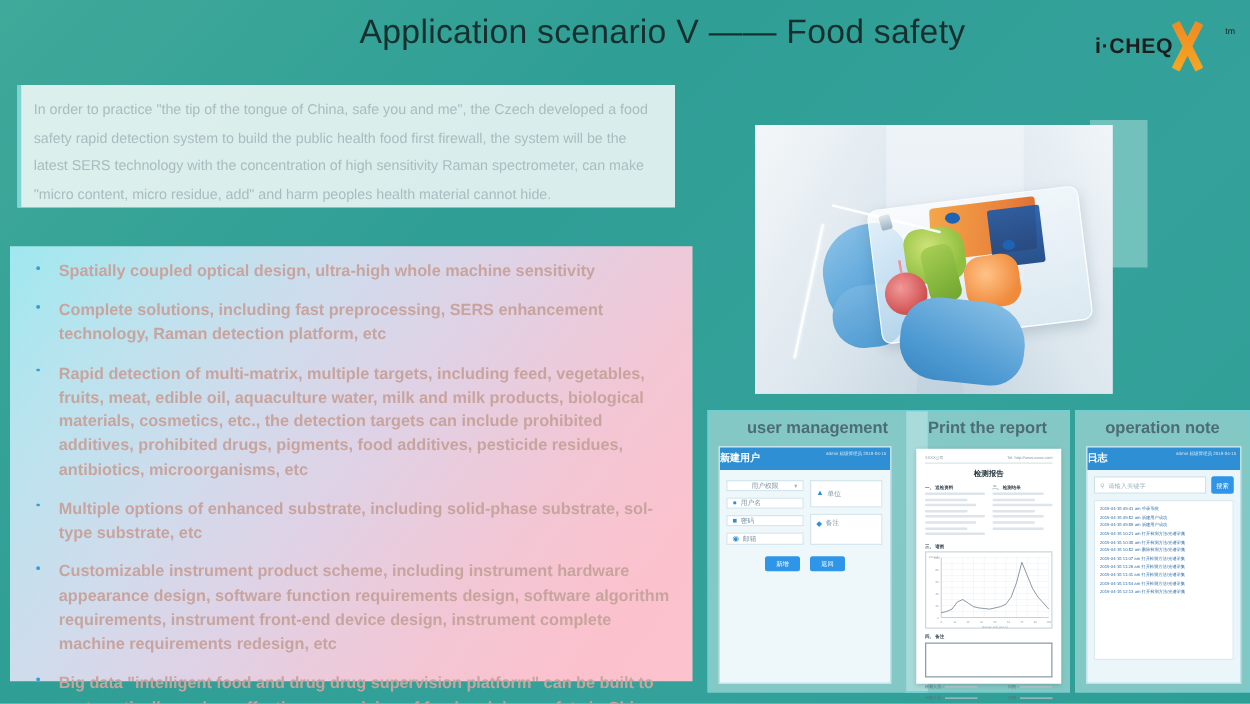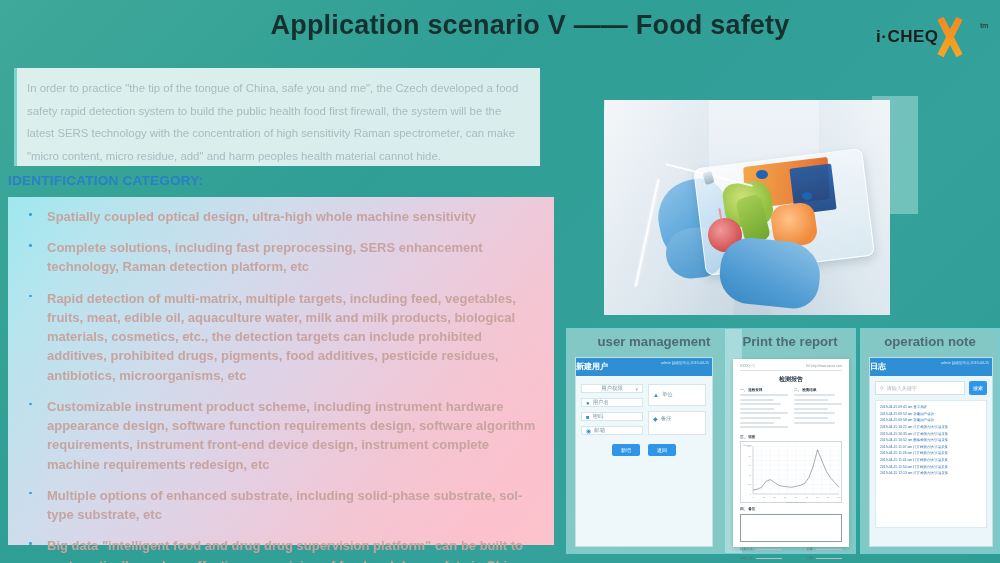--- a/index.html
+++ b/index.html
@@ -12,21 +12,21 @@
   .slide { position: absolute; inset: 0; }
 
   
   .brand {
     position: absolute; left: 26px; top: 6px; width: 215px;
     font-size: 16.5px; font-weight: bold; line-height: 1.28;
     color: #b9cfcb; letter-spacing: .2px;
   }
   .main-title {
     position: absolute; left: 250px; top: 10px; width: 560px;
-    text-align: center; font-size: 27px; font-weight: bold;
+    text-align: center; font-size: 27px; font-weight: normal;
     color: #16302f; letter-spacing: .2px; white-space: nowrap;
   }
   .logo {
     position: absolute; right: 14px; top: 16px; width: 110px; height: 44px; margin-left: 16px;
   }
   .logo .xmark {
     position: absolute; left: 52px; top: 0px; width: 44px; height: 42px;
   }
   .logo .xmark span {
     position: absolute; left: 50%; top: 50%; width: 7px; height: 42px;
@@ -230,29 +230,28 @@
     <div class="xmark">
       <span class="a"></span>
         <span class="b"></span>
     </div>
     <div class="word">i·CHEQ</div>
     <div class="tm">tm</div>
   </div>
 
   <div class="intro">In order to practice "the tip of the tongue of China, safe you and me", the Czech developed a food safety rapid detection system to build the public health food first firewall, the system will be the latest SERS technology with the concentration of high sensitivity Raman spectrometer, can make "micro content, micro residue, add" and harm peoples health material cannot hide.</div>
 
-  <div class="ident-head">IDENTIFICATION CATEGORY:</div>
 
   <div class="bullets">
     <ul>
       <li>Spatially coupled optical design, ultra-high whole machine sensitivity</li>
       <li>Complete solutions, including fast preprocessing, SERS enhancement technology, Raman detection platform, etc</li>
       <li>Rapid detection of multi-matrix, multiple targets, including feed, vegetables, fruits, meat, edible oil, aquaculture water, milk and milk products, biological materials, cosmetics, etc., the detection targets can include prohibited additives, prohibited drugs, pigments, food additives, pesticide residues, antibiotics, microorganisms, etc</li>
+      <li>Multiple options of enhanced substrate, including solid-phase substrate, sol-type substrate, etc</li>
       <li>Customizable instrument product scheme, including instrument hardware appearance design, software function requirements design, software algorithm requirements, instrument front-end device design, instrument complete machine requirements redesign, etc</li>
-      <li>Multiple options of enhanced substrate, including solid-phase substrate, sol-type substrate, etc</li>
       <li>Big data "intelligent food and drug drug supervision platform" can be built to systematically analyze effective supervision of food and drug safety in China from the links of food and drug production, circulation and use</li>
     </ul>
   </div>
 
   <div class="photo-accent"></div>
   <div class="photo-wrap">
     <div class="photo">
       <div class="coat-l"></div>
         <div class="coat-r"></div>
         <div class="coat-m"></div>

